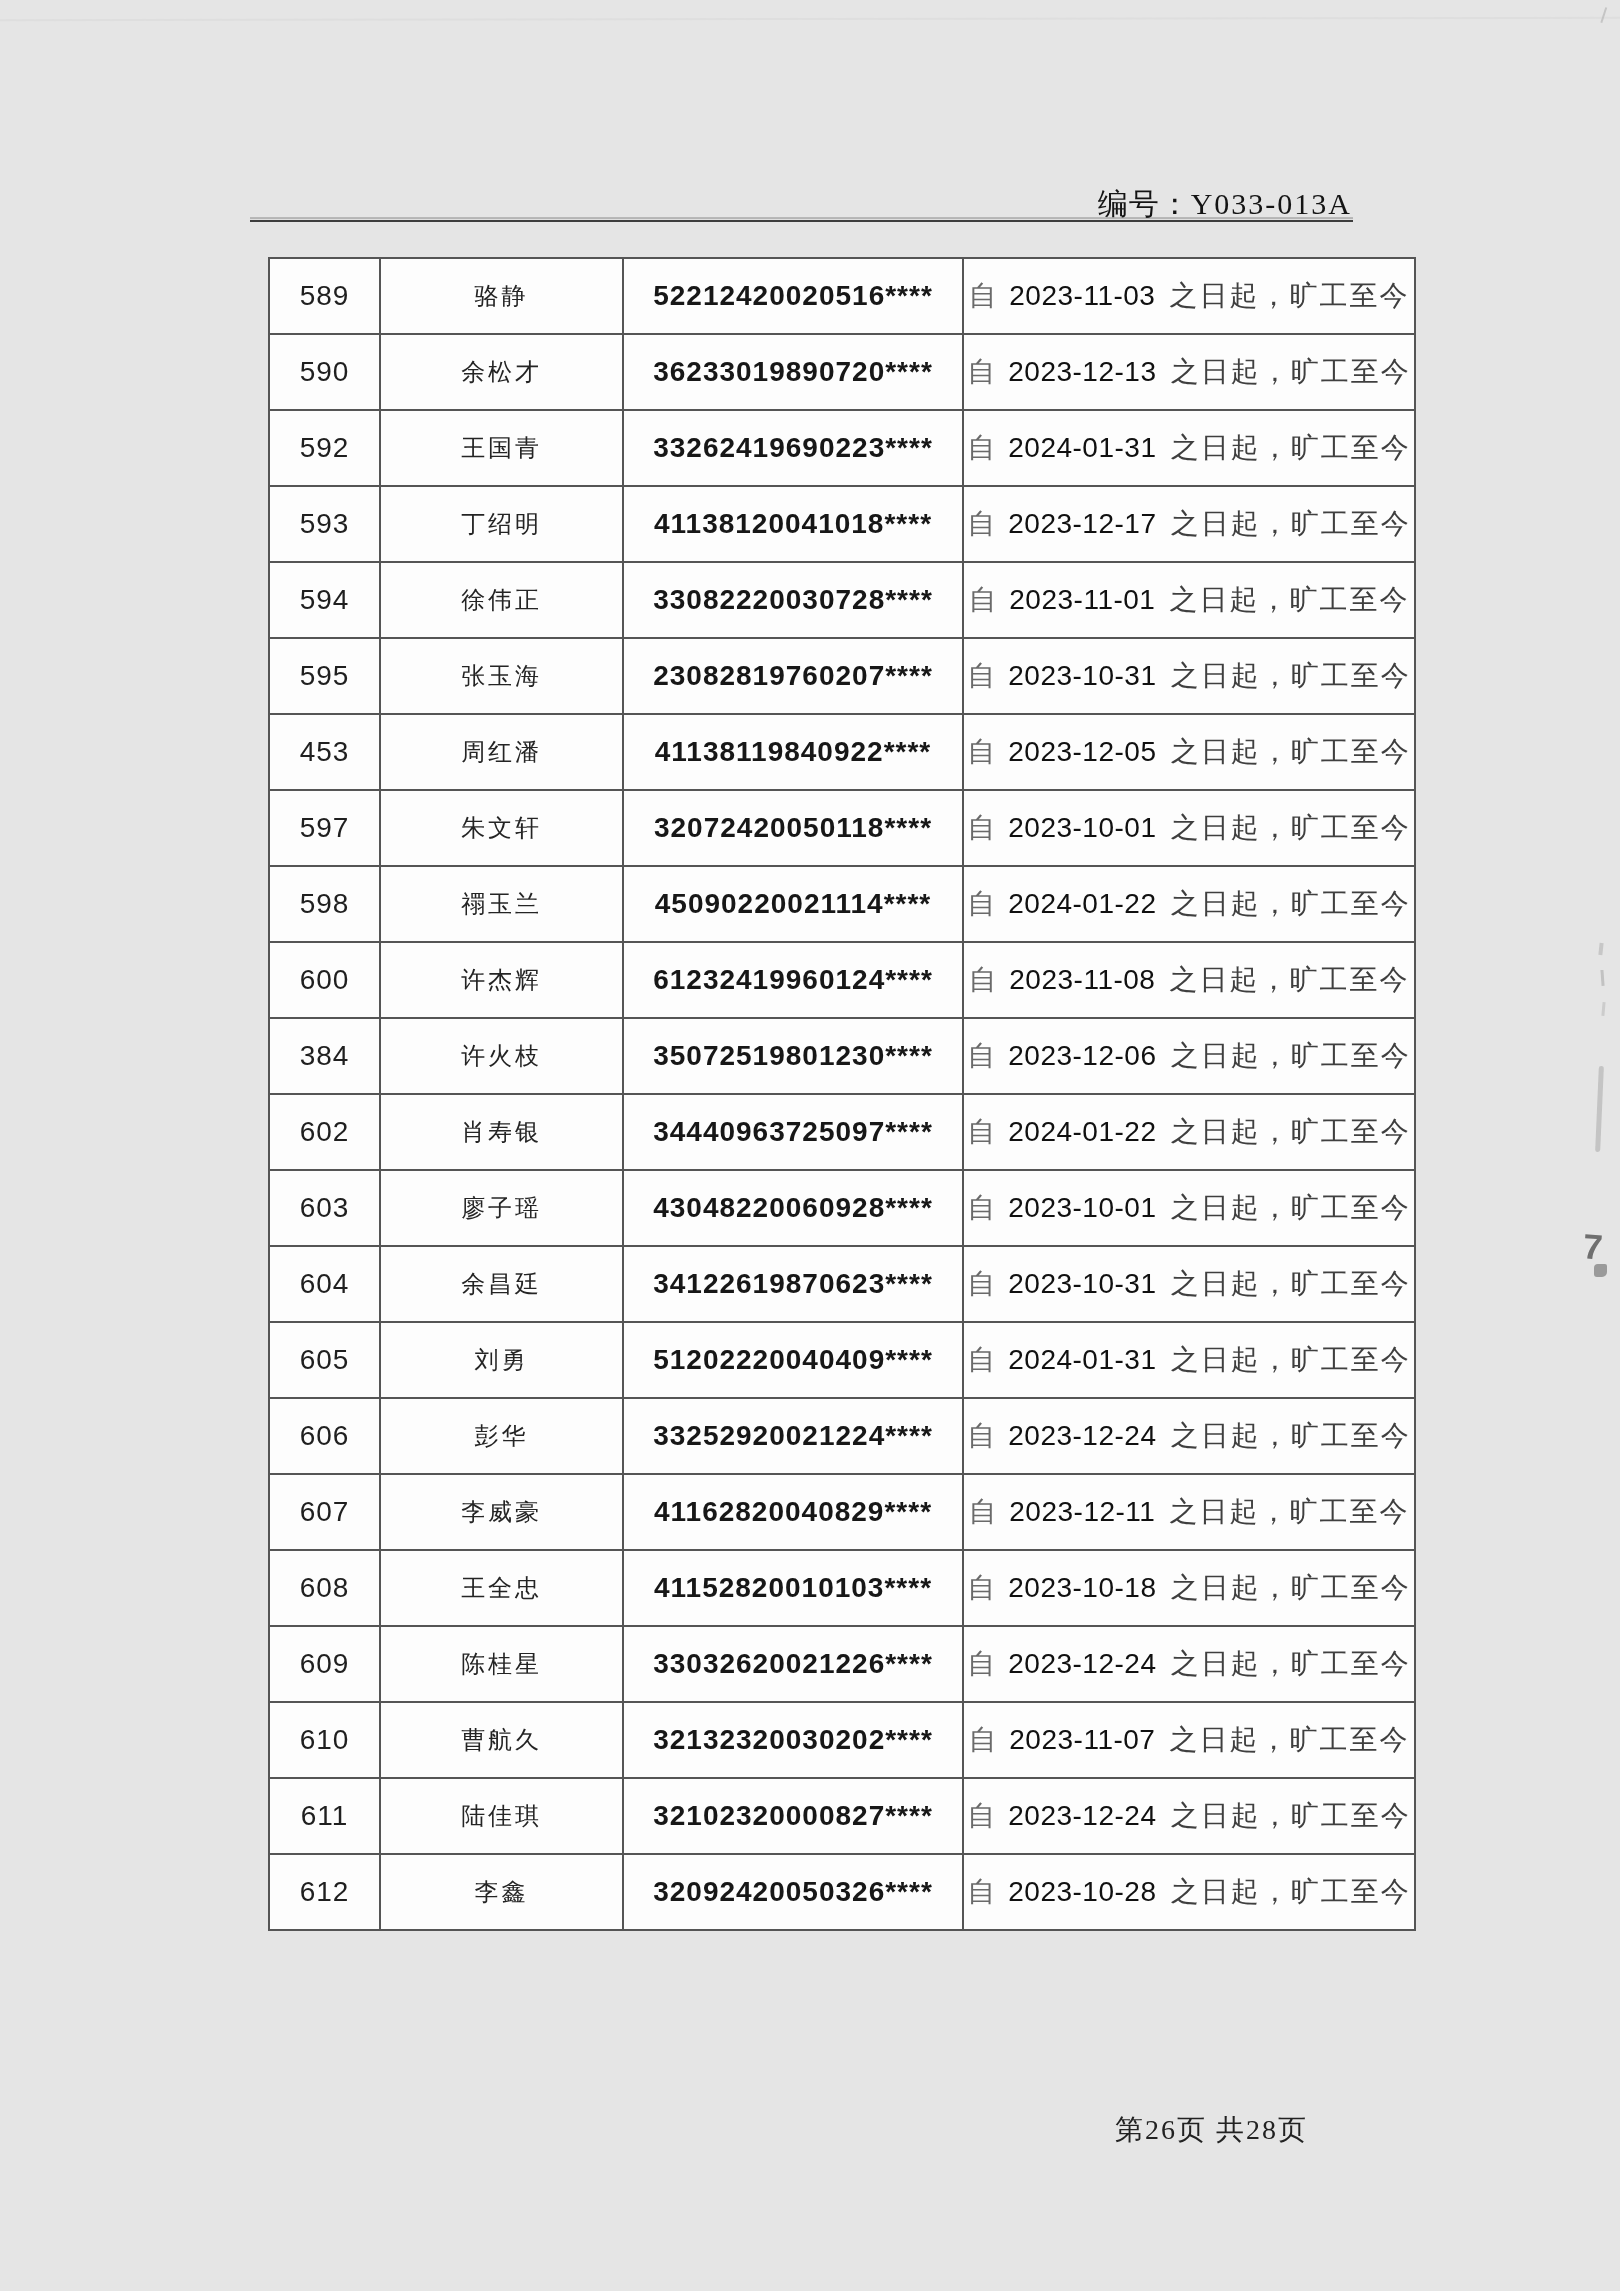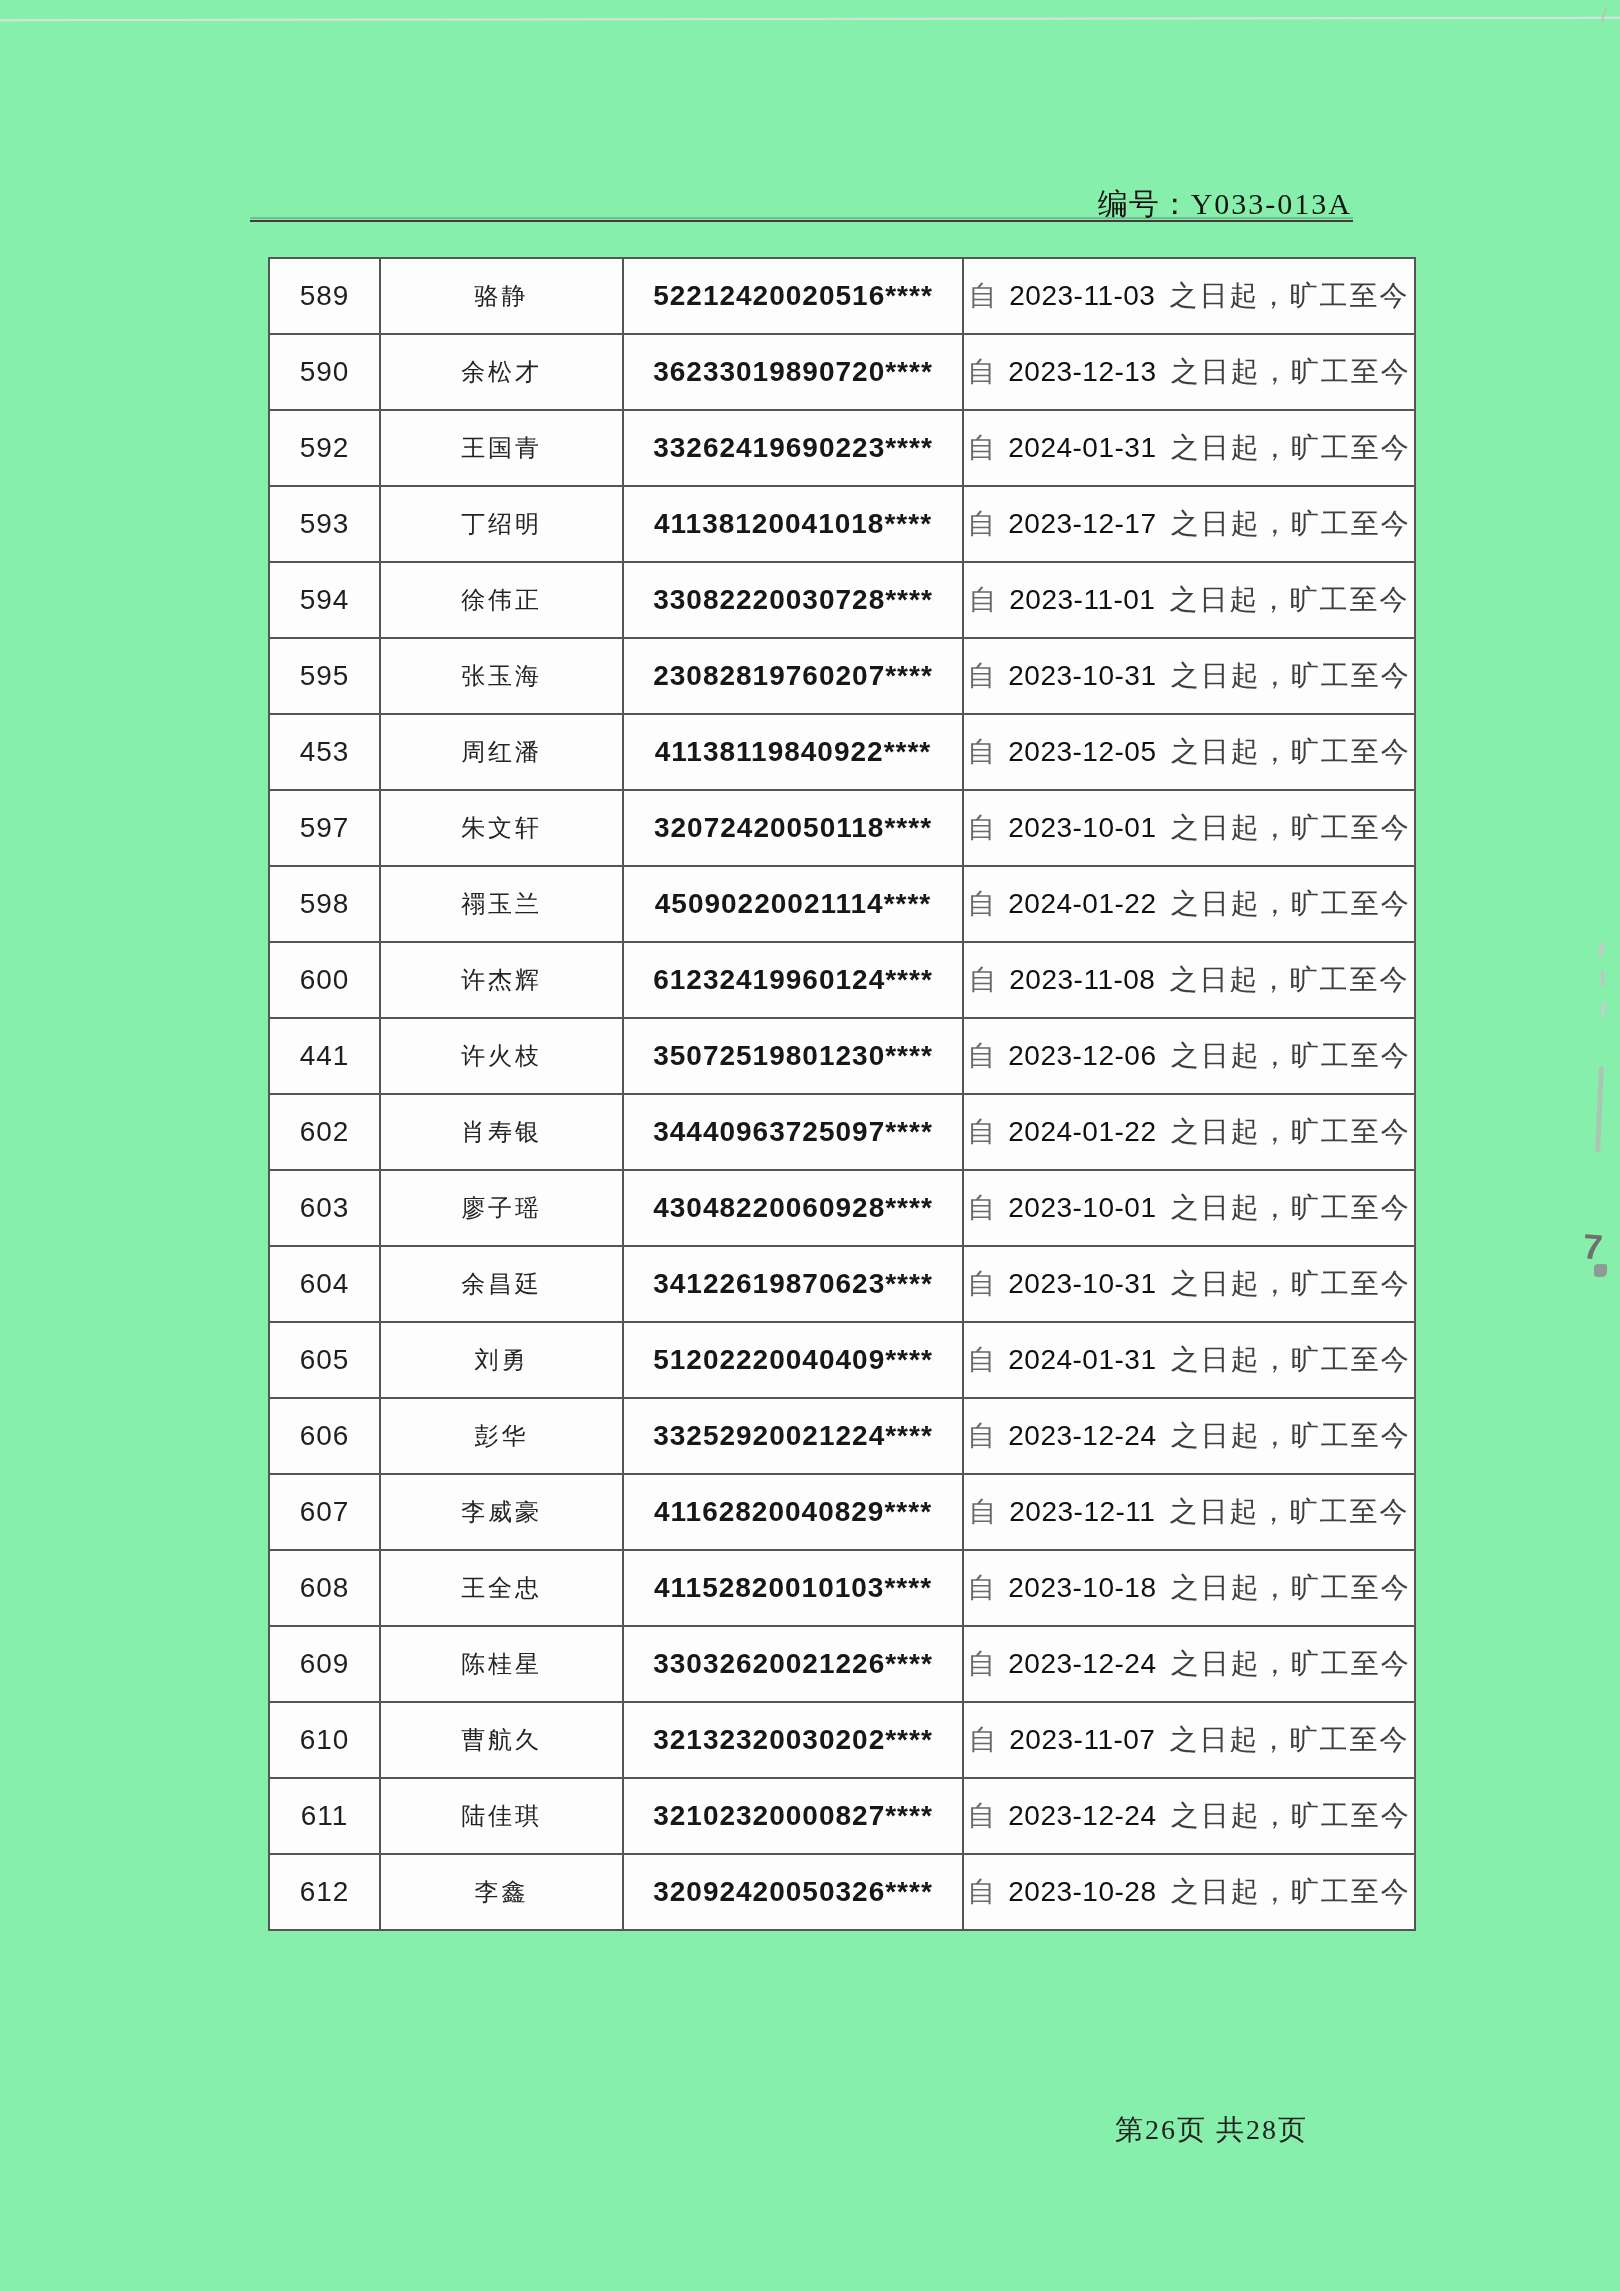--- a/index.html
+++ b/index.html
@@ -4,21 +4,21 @@
 <style>
   html,body{margin:0;padding:0;}
   body{
     width:1620px;height:2292px;
     background:#fefefe;
     position:relative;
     overflow:hidden;
     font-family:"Liberation Serif","DejaVu Serif",serif;
     color:#2a2a2a;
   }
-  .page{position:absolute;inset:0;background:#86efac;}
+  .page{position:absolute;inset:0;background:#e5e5e5;}
 
   
   .top-edge{
     position:absolute;left:0;top:17.6px;width:1620px;height:2px;
     background:#dedede;transform:rotate(-0.08deg);
   }
   .top-edge-tick{
     position:absolute;left:1596px;top:5.9px;width:6.9px;height:15.7px;
     border-right:2.9px solid #bdbdbd;transform:rotate(18deg);opacity:.8;
   }
@@ -209,21 +209,21 @@
     <tr>
       <td class="c-no">600</td>
       <td class="c-name">许杰辉</td>
       <td class="c-id">61232419960124****</td>
       <td class="c-date">
         <span class="d-prefix">自 </span><span class="d-date">2023-11-08 </span><span class="d-suffix">之日起，旷工至今</span>
       </td>
     </tr>
 
     <tr>
-      <td class="c-no">441</td>
+      <td class="c-no">384</td>
       <td class="c-name">许火枝</td>
       <td class="c-id">35072519801230****</td>
       <td class="c-date">
         <span class="d-prefix">自 </span><span class="d-date">2023-12-06 </span><span class="d-suffix">之日起，旷工至今</span>
       </td>
     </tr>
 
     <tr>
       <td class="c-no">602</td>
       <td class="c-name">肖寿银</td>

